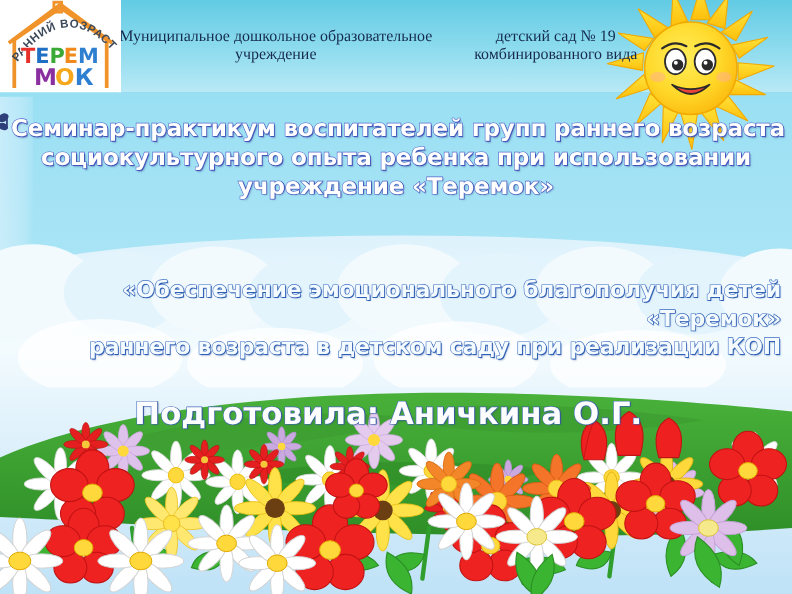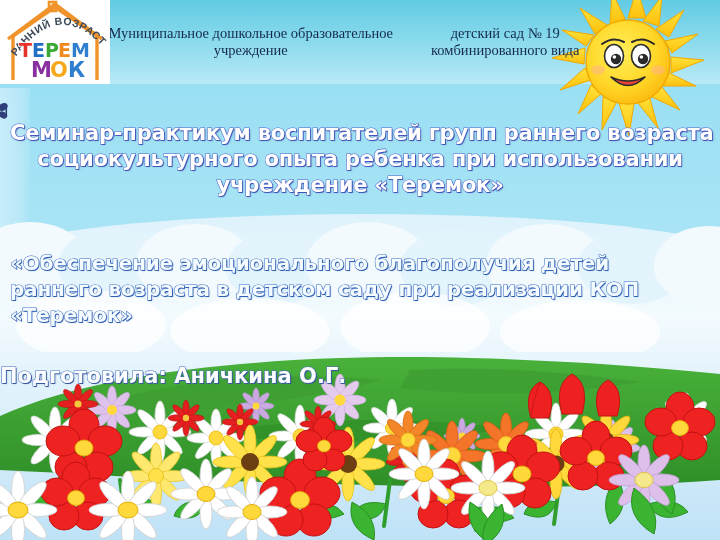--- a/index.html
+++ b/index.html
@@ -71,47 +71,46 @@
     font-weight:bold;
     font-size:21px;
     line-height:26px;
     letter-spacing:-0.2px;
     color:#ffffff;
     -webkit-text-stroke:1.1px #5566cc;
     paint-order:stroke fill;
     text-shadow:
       0.8px 0.8px 0 #4455bb,
       1.4px 1.4px 1.6px rgba(40,60,140,.35);
-    margin-top: 16px;
   }
   .title-block .ln { display:block; padding:0 10px; white-space:nowrap; }
 
   .subtitle-block {
     position:absolute; left:0; top:250px; width:720px;
-    text-align:left; z-index:5;
+    text-align:right; z-index:5;
     font-family:"DejaVu Sans", sans-serif;
     font-weight:bold;
     font-size:20px;
     line-height:26px;
     letter-spacing:-0.2px;
     color:#f4fbff;
     -webkit-text-stroke:1.1px #3f6fc4;
     paint-order:stroke fill;
     text-shadow:
       0.8px 0.8px 0 #2f5fb4,
       1.3px 1.3px 1.4px rgba(30,70,150,.30);
   }
   .subtitle-block .ln { display:block; padding:0 10px; white-space:nowrap; }
 
   .author-block {
     position:absolute; left:0; top:362px; width:706px;
-    text-align:left; z-index:9;
+    text-align:center; z-index:9;
     font-family:"DejaVu Sans", sans-serif;
     font-weight:bold;
-    font-size:21px;
+    font-size:28px;
     line-height:28px;
     color:#fbfdff;
     -webkit-text-stroke:1.1px #4a6fc0;
     paint-order:stroke fill;
     text-shadow:
       0.8px 0.8px 0 #38599f,
       1.3px 1.3px 1.5px rgba(30,60,140,.30);
   }
 
   
@@ -237,22 +236,22 @@
   </div>
 
   <div class="title-block">
     <span class="ln">Семинар-практикум воспитателей групп раннего возраста</span>
     <span class="ln">социокультурного опыта ребенка при использовании</span>
     <span class="ln">учреждение «Теремок»</span>
   </div>
 
   <div class="subtitle-block">
     <span class="ln">«Обеспечение эмоционального благополучия детей</span>
+    <span class="ln">«Теремок»</span>
     <span class="ln">раннего возраста в детском саду при реализации КОП</span>
-    <span class="ln">«Теремок»</span>
   </div>
 
   <div class="author-block">
     <span>Подготовила: Аничкина О.Г.</span>
   </div>
 
   <div class="meadow">
     <svg width="720" height="188" viewBox="0 0 720 188">
       <defs>
         <linearGradient id="grassg" x1="0" y1="0" x2="0" y2="1">

